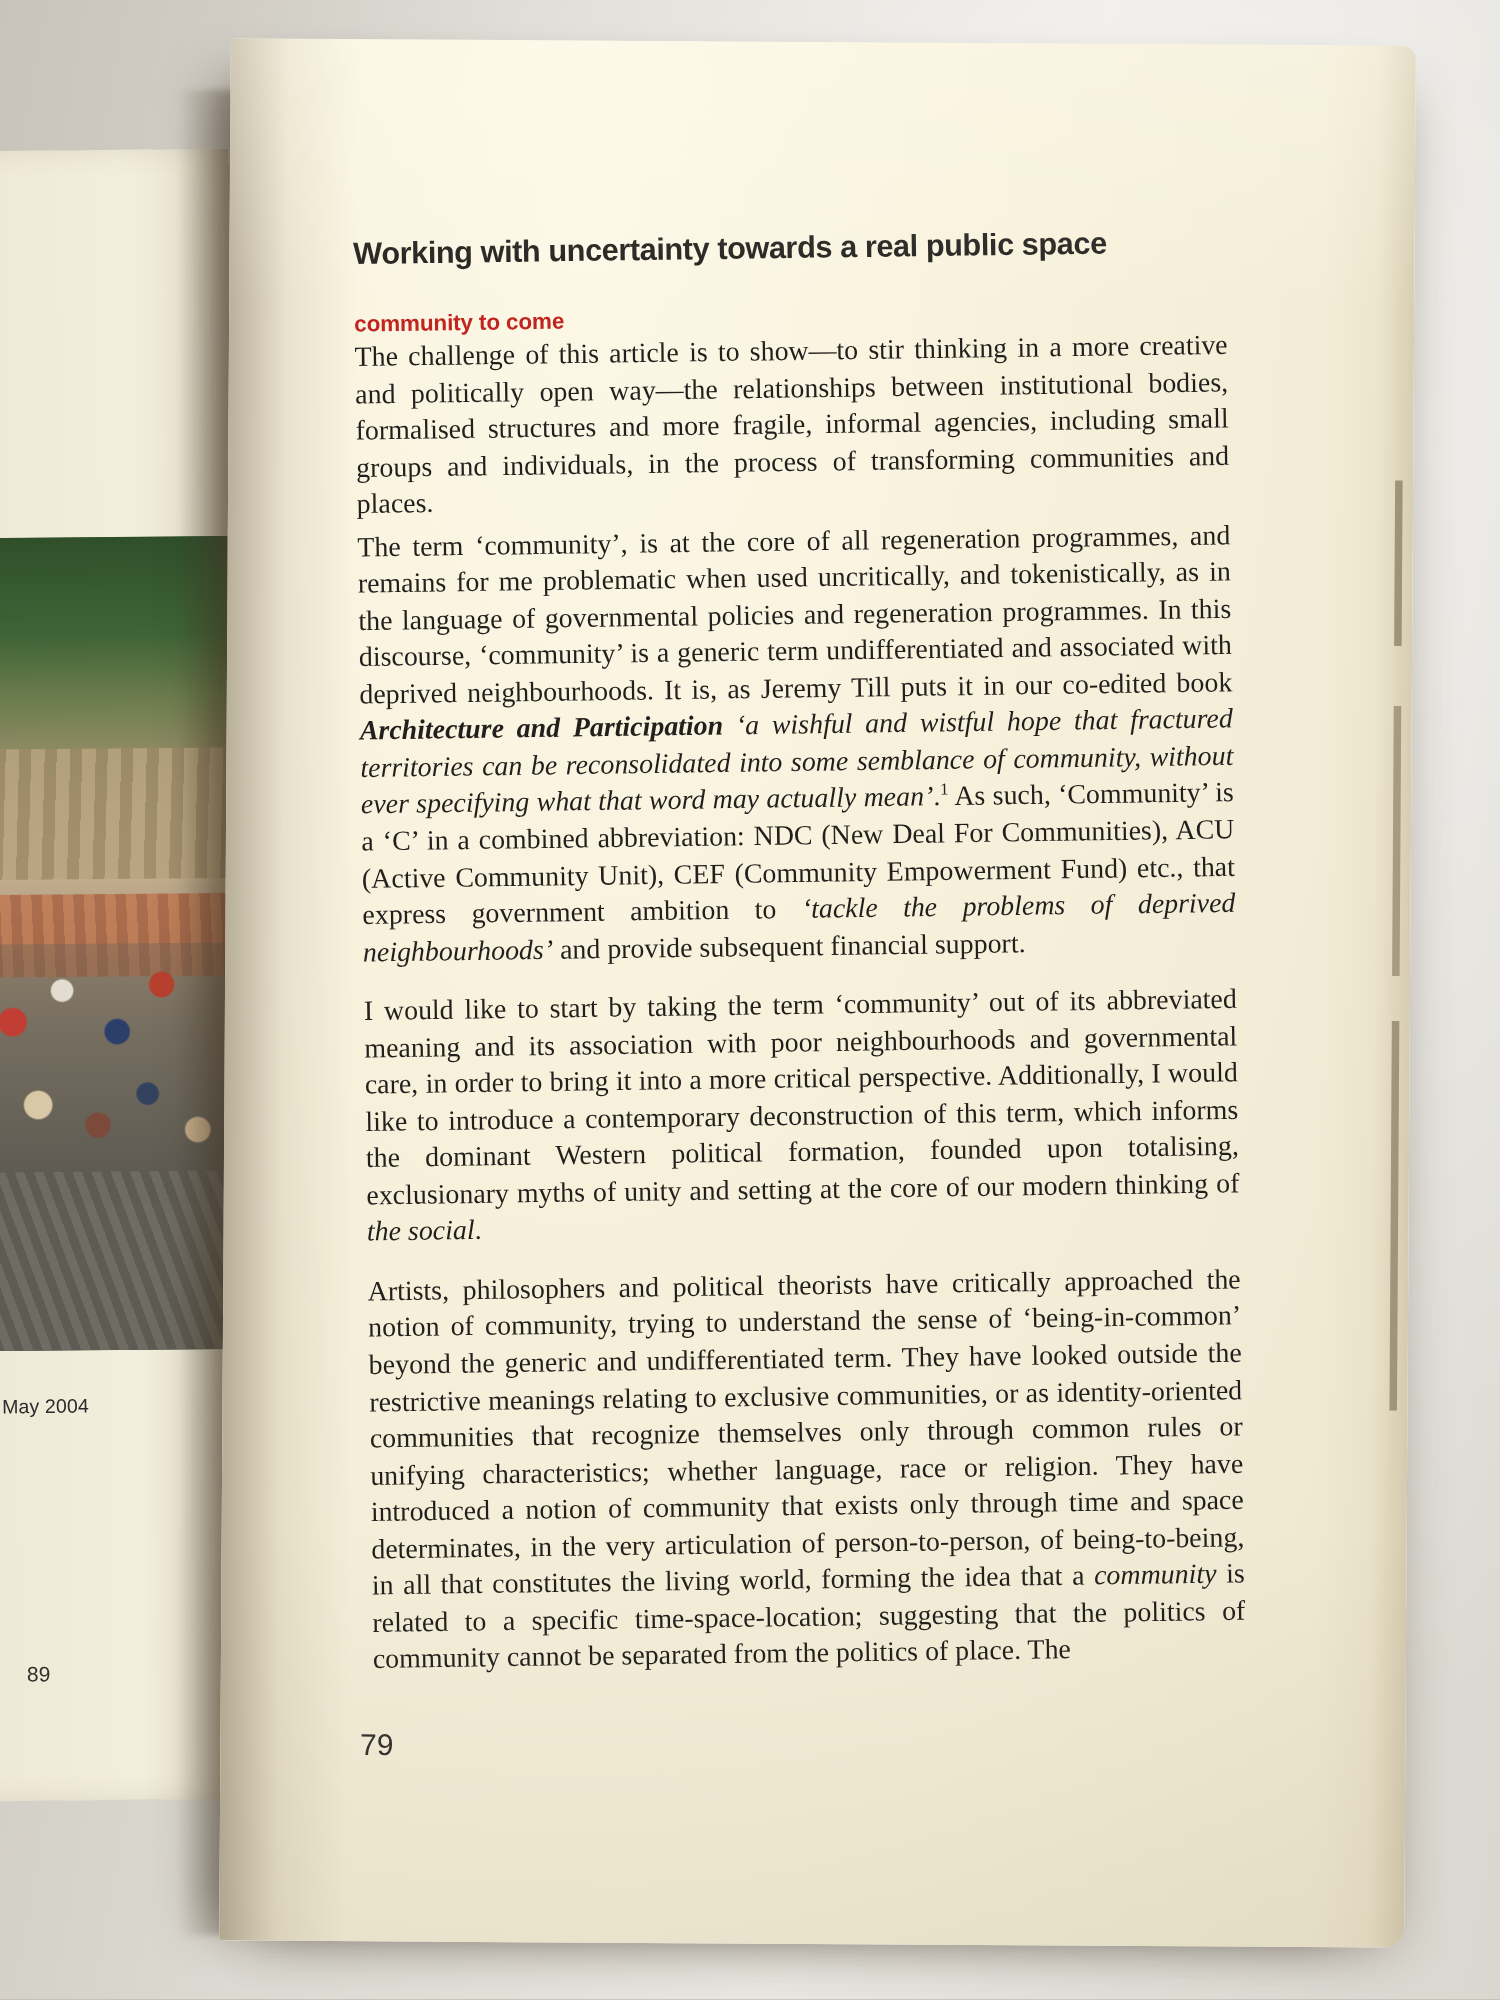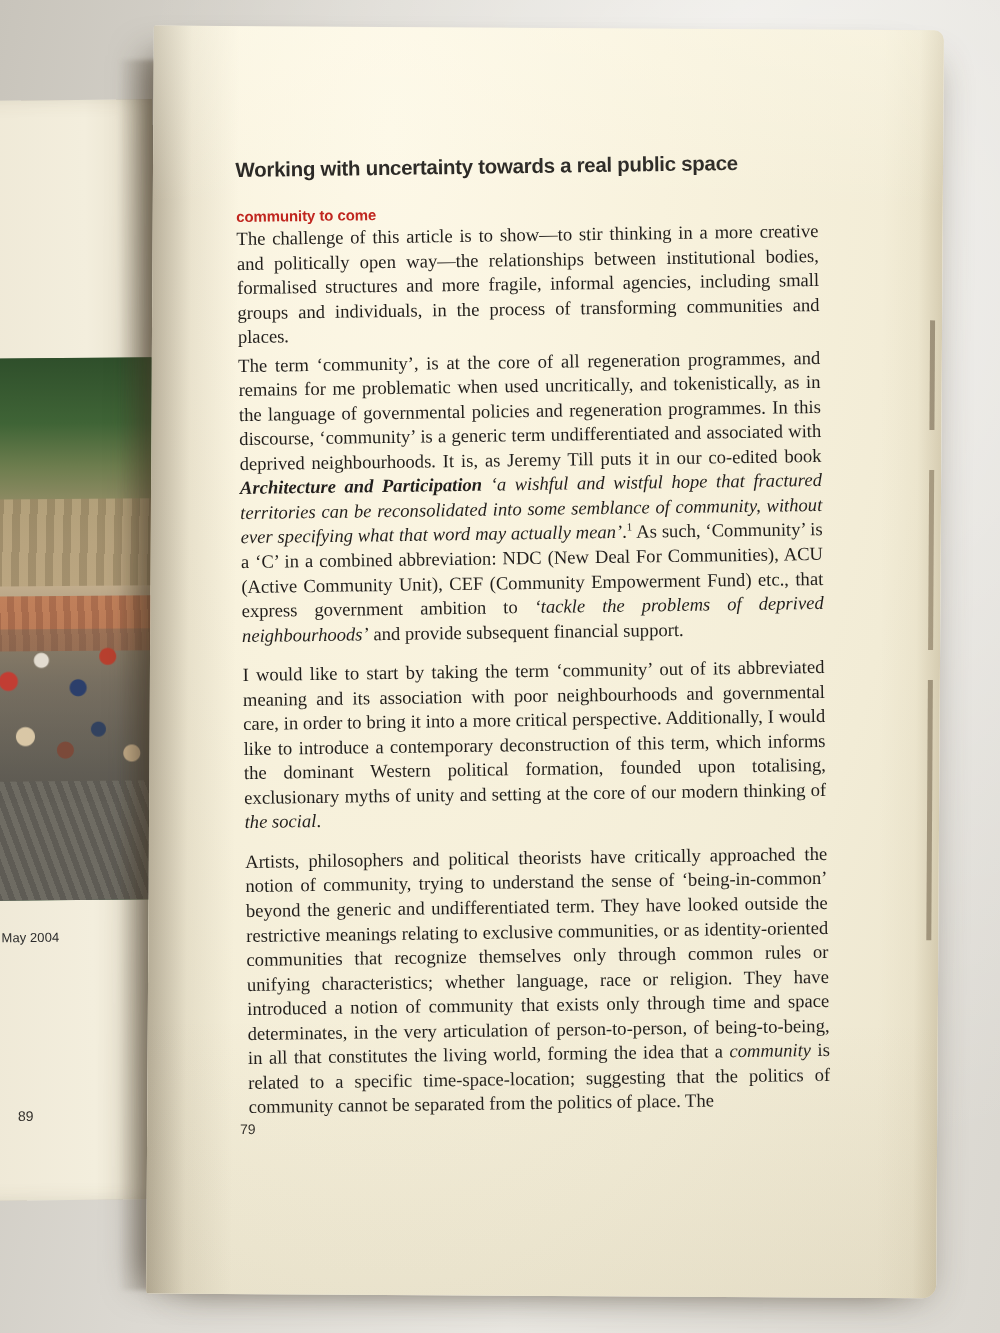--- a/index.html
+++ b/index.html
@@ -183,23 +183,23 @@
     hyphens: manual;
   }
   p.tight { margin-bottom: 4px; }
   .it { font-style: italic; }
   .bi { font-style: italic; font-weight: bold; }
   sup { font-size: 11px; vertical-align: super; }
 
   .folio-right {
     position: absolute;
     left: 240px;
-    top: 1121px;
-    font-family: "Liberation Sans", sans-serif;
-    font-size: 14px;
+    top: 1153px;
+    font-family: "Liberation Sans", sans-serif;
+    font-size: 20px;
     color: #35322d;
     transform: rotate(0.3deg);
   }
 
   
   .warp {
     position: absolute;
     inset: 0;
     pointer-events: none;
     background:

